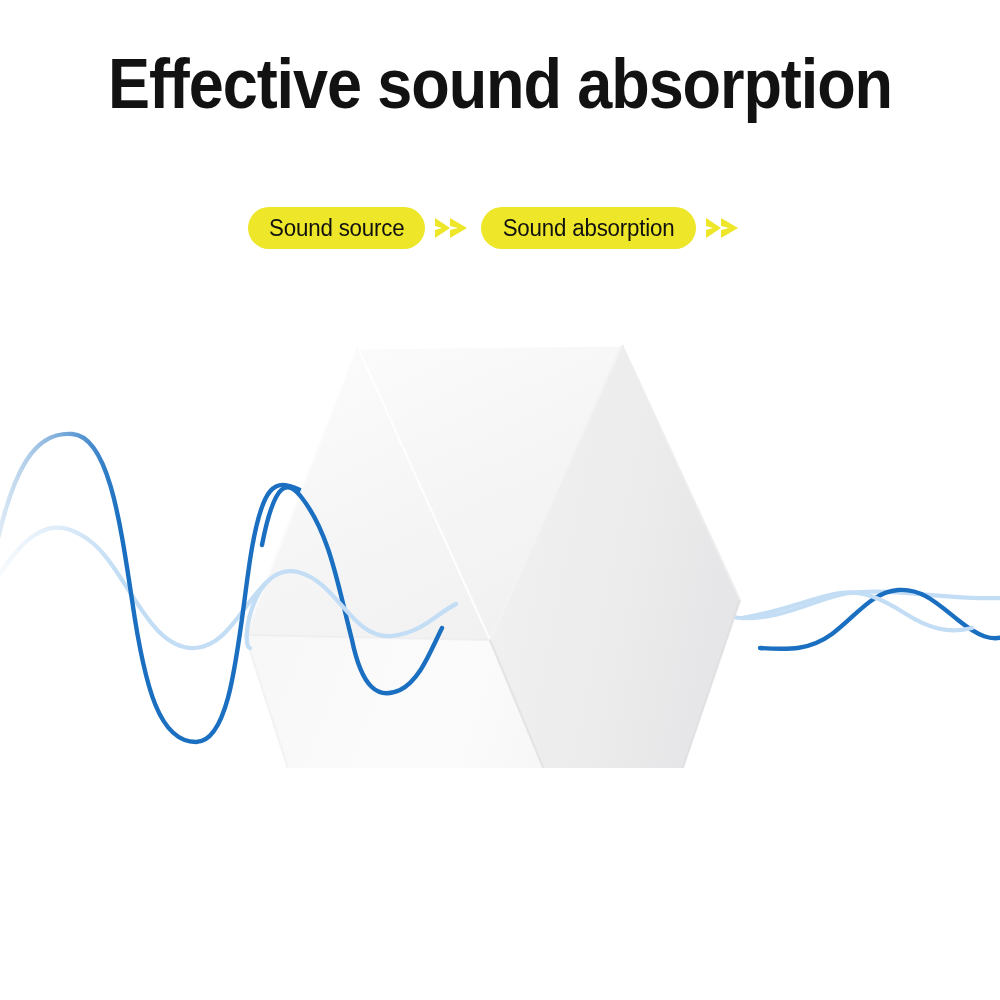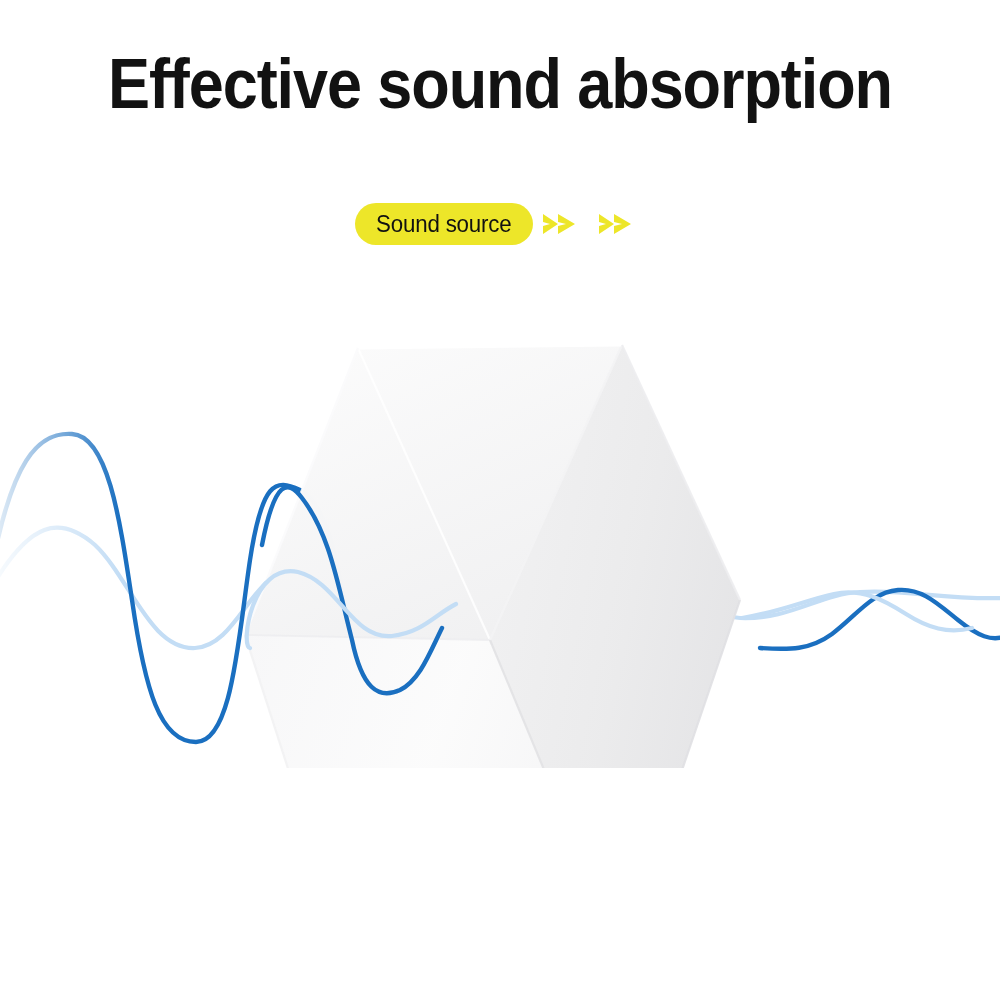--- a/index.html
+++ b/index.html
@@ -37,21 +37,21 @@
 
   
   #flow-row {
     position: absolute;
     left: 0;
     top: 203px;
     width: 1000px;
     height: 46px;
     display: flex;
     flex-direction: row;
-    align-items: flex-start;
+    align-items: flex-end;
     justify-content: center;
     gap: 0px;
   }
   .badge {
     background: #EDE629;
     border-radius: 23px;
     height: 42px;
     display: flex;
     align-items: center;
     justify-content: center;
@@ -218,20 +218,23 @@
       <span class="badge-label">Sound source</span>
     </div>
 
     <div class="arrow">
       <svg width="40" height="24" viewBox="0 0 40 24" xmlns="http://www.w3.org/2000/svg">
         <path d="M 2,2 L 17,12 L 2,22 L 2,14 L 9,12 L 2,10 Z" fill="#EDE629"></path>
         <path d="M 17,2 L 34,12 L 17,22 L 17,14 L 25,12 L 17,10 Z" fill="#EDE629"></path>
       </svg>
     </div>
 
+    <div class="badge">
+      <span class="badge-label">Sound absorption</span>
+    </div>
 
     <div class="arrow">
       <svg width="40" height="24" viewBox="0 0 40 24" xmlns="http://www.w3.org/2000/svg">
         <path d="M 2,2 L 17,12 L 2,22 L 2,14 L 9,12 L 2,10 Z" fill="#EDE629"></path>
         <path d="M 17,2 L 34,12 L 17,22 L 17,14 L 25,12 L 17,10 Z" fill="#EDE629"></path>
       </svg>
     </div>
 
 
   </div>

